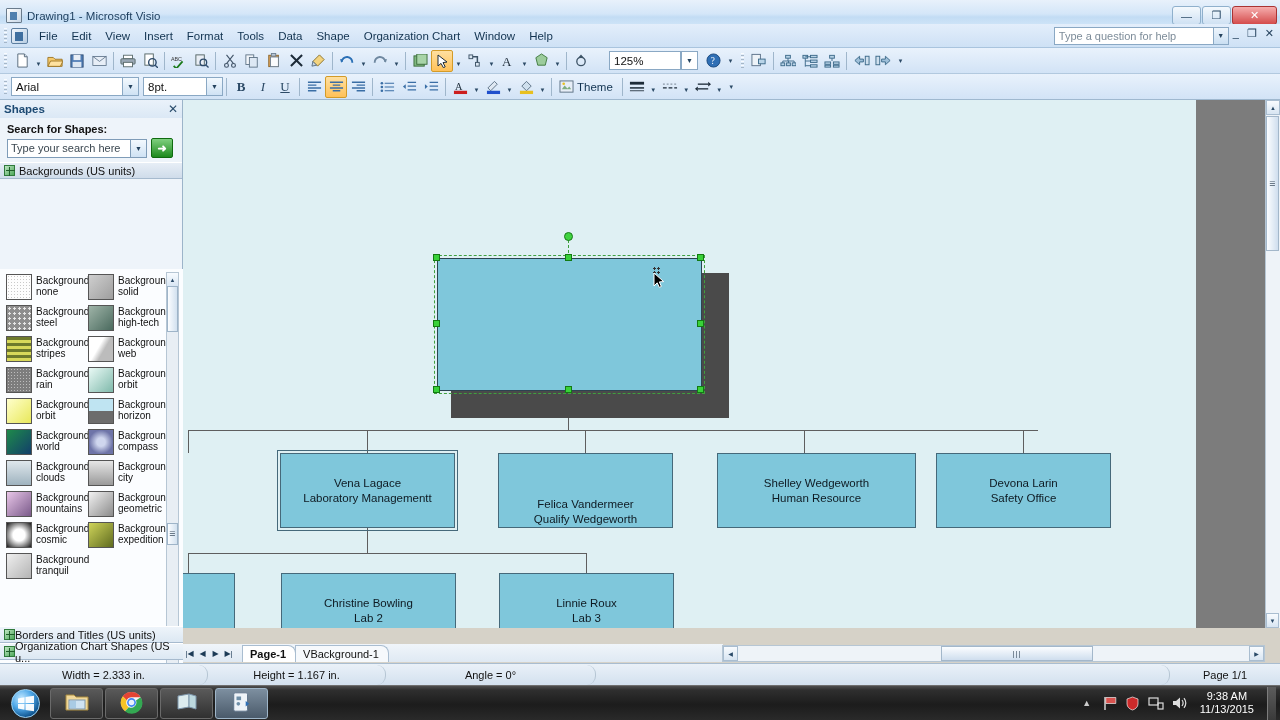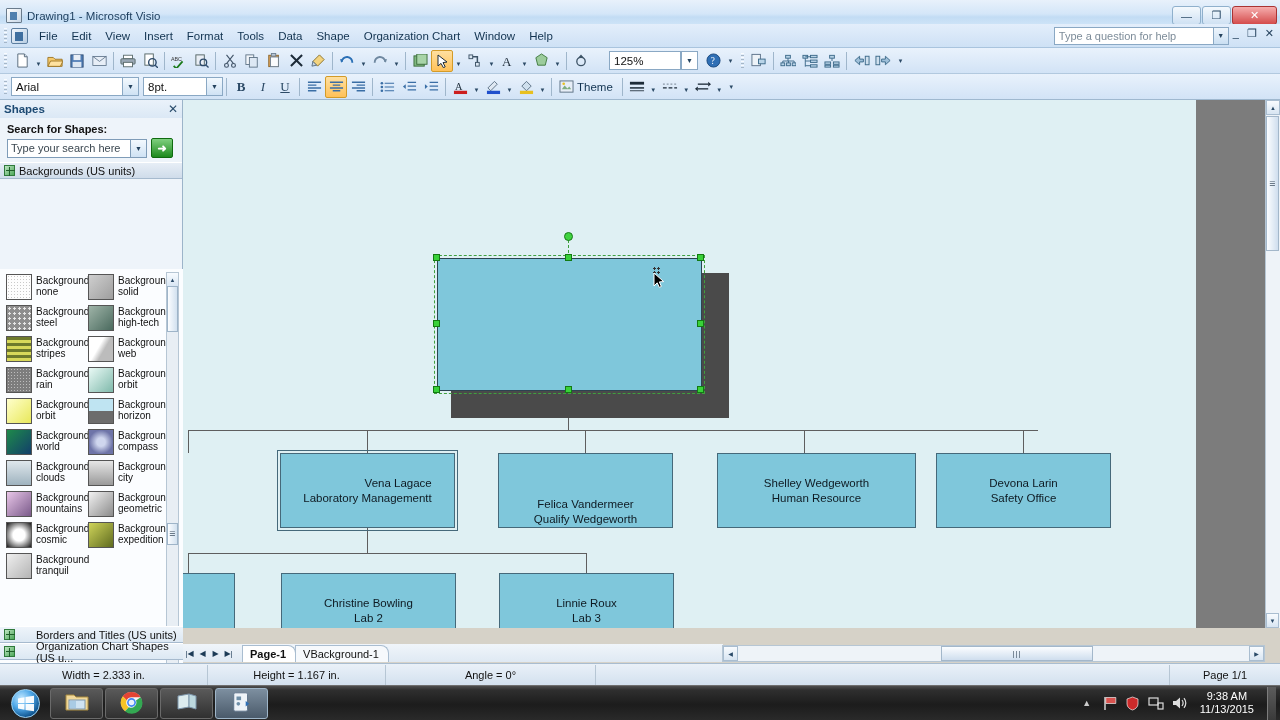--- a/index.html
+++ b/index.html
@@ -178,42 +178,42 @@
     position:absolute;left:0;top:13px;width:11px;height:46px;
     background:linear-gradient(to right,#fbfdff,#d2e1ef);border:1px solid #9eb4c8;
   }
   #stencil-sb .sbthumb2{
     position:absolute;left:0;top:250px;width:11px;height:22px;
     background:linear-gradient(to right,#fbfdff,#d2e1ef);border:1px solid #9eb4c8;
     display:flex;align-items:center;justify-content:center;font-size:7px;color:#456;
   }
   .sten-foot{
     position:absolute; left:0; width:183px; height:17px;
-    display:flex;align-items:center;gap:21px;padding:0 4px;
+    display:flex;align-items:center;gap:0;padding:0 4px;
     background:linear-gradient(to bottom,#eef4fa,#dce8f3);
     border-top:1px solid #fff; border-bottom:1px solid #a6bace;
     font-size:11px; color:#111;
   }
 
   
   #canvaswrap{
     position:absolute; left:183px; top:100px; width:1097px; height:528px;
     background:#7c7c7c; overflow:hidden;
   }
   #page{
     position:absolute; left:0px; top:0px; width:1013px; height:560px;
     background:#dff0f3;
   }
   .node{
     position:absolute; background:#7fc7db; border:1.5px solid #45697a;
     display:flex;align-items:center;justify-content:center;
     text-align:center; color:#0e1a22; font-size:11.5px; line-height:15px;
   }
   .node .nl{ pointer-events:none; }
-  .node.sub{ outline:1.5px solid #45697a; outline-offset:2px;text-align:right;}
+  .node.sub{ outline:1.5px solid #45697a; outline-offset:2px;}
   .conn{ position:absolute; background:#5e5e5e;}
   .connv{ width:1px; }
   .connh{ height:1px; }
 
   
   #selshape{
     position:absolute; background:#7fc7db; border:1.5px solid #2b4350;
   }
   #selshadow{
     position:absolute; background:#4a4a4a;
@@ -282,21 +282,21 @@
   .ptab.active{ background:#fff; font-weight:bold; }
 
   
   #statusbar{
     position:absolute; left:0; top:663px; width:1280px; height:22px;
     background:linear-gradient(to bottom,#eaf1f8,#d3e1ef);
     border-top:1px solid #a9bdd0;
     display:flex; align-items:center; font-size:11px; color:#111;
   }
   .sb-cell{ display:flex;align-items:center;justify-content:center;height:20px;
-    border-right:1px solid #b6c6d4; }
+    border-right:1px solid #b6c6d4;border-radius:9px; }
   #statusbar .sb-page{ margin-left:auto; width:110px; justify-content:center; border-right:none;}
 
   
   #taskbar{
     position:absolute; left:0; top:685px; width:1280px; height:35px;
     background:linear-gradient(to bottom,#4e4e4e 0%,#2f2f2f 12%,#1c1c1c 55%,#2a2a2a 100%);
     border-top:1px solid #6f6f6f;
     display:flex; align-items:center;
   }
   #startorb{

